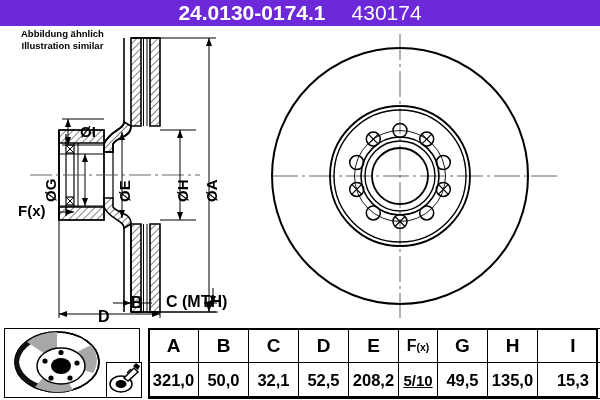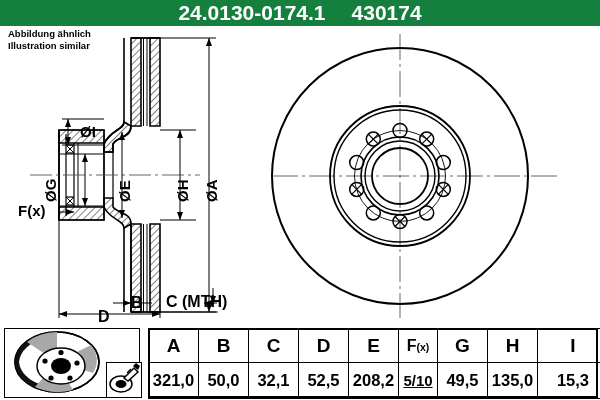--- a/index.html
+++ b/index.html
@@ -7,30 +7,30 @@
     width:600px;height:400px;overflow:hidden;
     background:#ffffff;
     font-family:"Liberation Sans", sans-serif;
     color:#000;
   }
   .page{position:relative;width:600px;height:400px;}
 
   
   .header{
     position:absolute;left:0;top:0;width:600px;height:26px;
-    background:#15803d;color:#fff;
+    background:#6d28d9;color:#fff;
     display:flex;align-items:center;justify-content:center;
   }
   .header .part-no{font-size:21px;font-weight:bold;letter-spacing:0px;}
-  .header .ref-no{font-size:21px;font-weight:bold;margin-left:26px;}
+  .header .ref-no{font-size:21px;font-weight:normal;margin-left:26px;}
 
   
   .note{
-    position:absolute;left:8px;top:28px;
-    font-size:9.5px;font-weight:bold;line-height:11.5px;
+    position:absolute;left:21px;top:28px;
+    font-size:9.5px;font-weight:bold;line-height:11.5px;text-align:center;
   }
 
   
   .drawing{position:absolute;left:0;top:26px;width:600px;height:296px;}
   .drawing svg{display:block;}
 
   
   .lbl{position:absolute;font-weight:bold;color:#000;}
   .lbl-vert{
     transform:rotate(-90deg);

